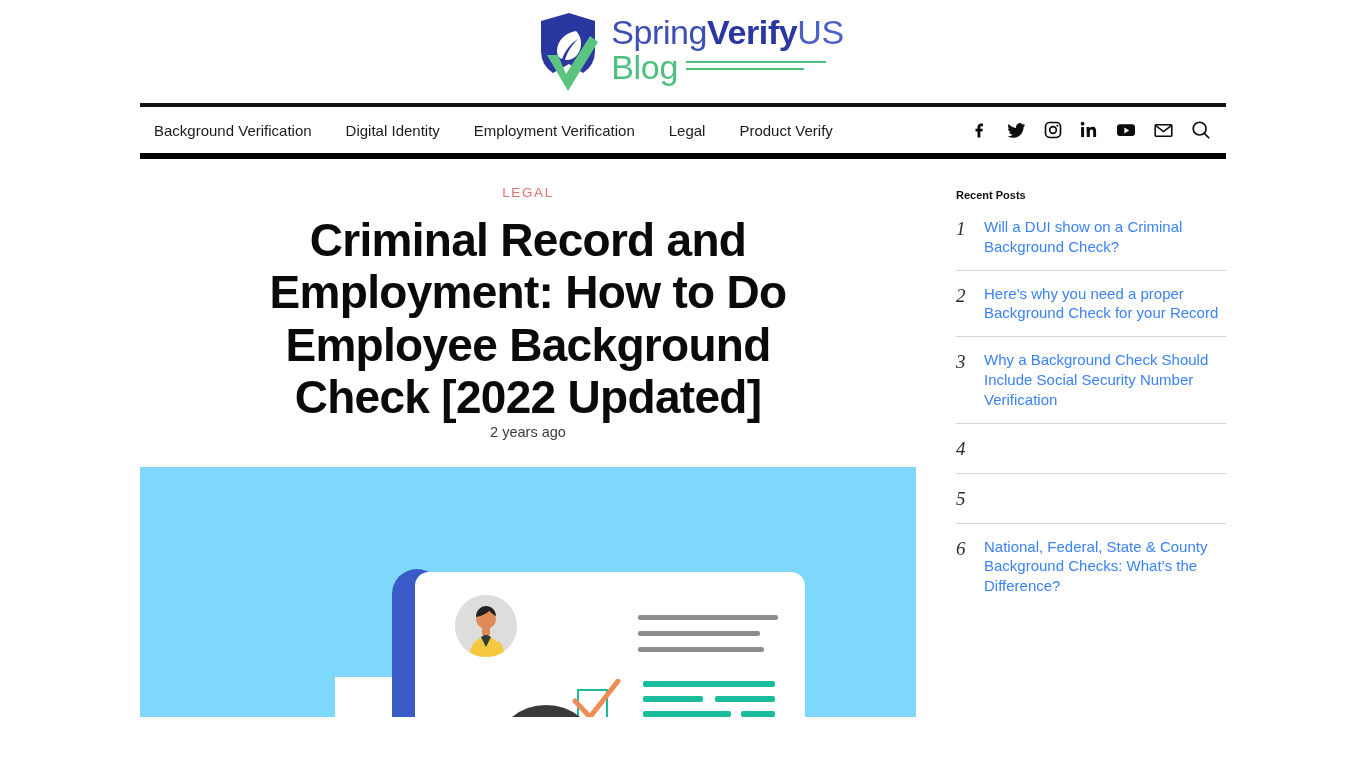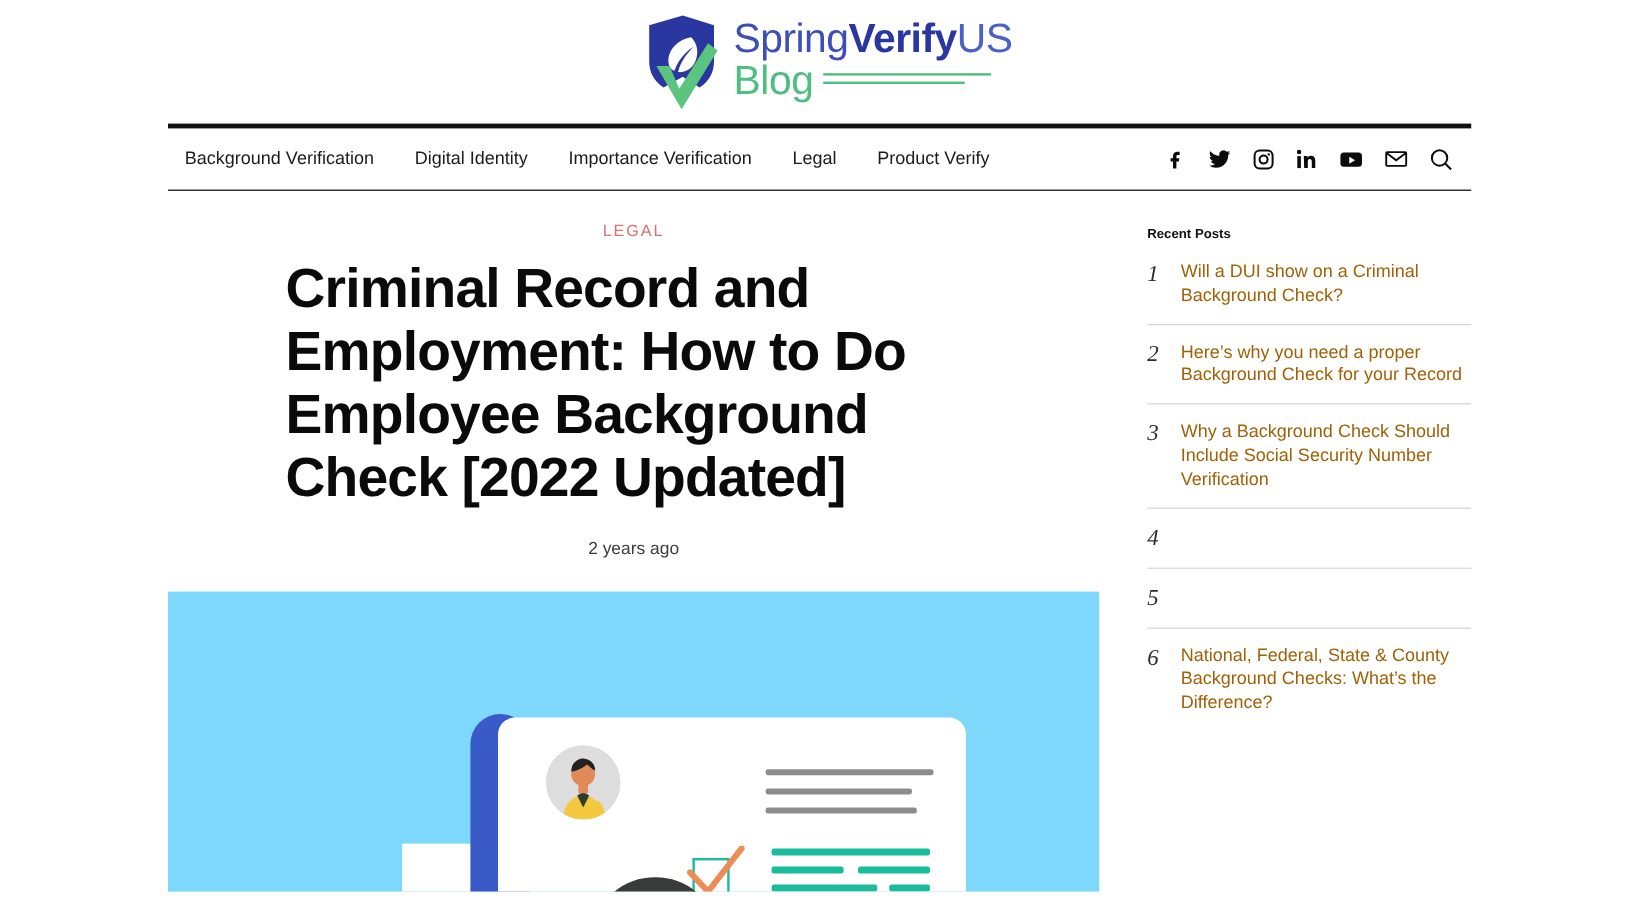--- a/index.html
+++ b/index.html
@@ -42,21 +42,21 @@
   .logo-rules { display: flex; flex-direction: column; gap: 5px; padding-bottom: 2px; width: 140px; }
   .logo-rules i { display: block; height: 2px; background: #4fbf7f; }
   .logo-rules i:nth-child(1) { width: 140px; }
   .logo-rules i:nth-child(2) { width: 118px; }
 
   
   .navbar {
     width: 1086px;
     margin: 0 auto;
     border-top: 4px solid #111111;
-    border-bottom: 1px solid #000000;
+    border-bottom: 6px solid #000000;
     height: 56px;
     display: flex;
     align-items: center;
     padding: 0 14px 0 14px;
   }
   .nav-links { display: flex; align-items: center; gap: 34px; }
   .nav-link {
     font-size: 15px;
     color: #1b1b1b;
     text-decoration: none;
@@ -83,33 +83,33 @@
   .kicker {
     text-align: center;
     font-size: 13.5px;
     letter-spacing: 1.6px;
     color: #d9736f;
     text-transform: uppercase;
     margin: 0 0 14px 0;
     cursor: pointer;
   }
   .post-title {
+    text-align: center;
     font-size: 46px;
     line-height: 1.14;
     font-weight: 700;
     color: #0a0a0a;
     letter-spacing: -0.7px;
     margin: 0 auto;
     max-width: 580px;
   }
   .post-date {
     text-align: center;
     font-size: 14.5px;
     color: #3b3b3b;
-    margin-top: 26px;
   }
 
   
   .featured {
     position: relative;
     margin-top: 27px;
     width: 776px;
     height: 250px;
     background: #7ed8fb;
     overflow: hidden;
@@ -183,21 +183,21 @@
     font-size: 19px;
     color: #2c2c2c;
     width: 14px;
     flex: 0 0 14px;
     text-align: left;
     padding-top: 1px;
   }
   .recent-text {
     font-size: 15px;
     line-height: 1.32;
-    color: #a16207;
+    color: #3b82f6;
   }
 </style>
 </head>
 <body>
 
 <header class="logo-header">
   <div class="logo-wrap">
     <span class="logo-mark">
       <svg viewBox="0 0 66 84" width="66" height="84" xmlns="http://www.w3.org/2000/svg">
         <path d="M6 10 L34 2 L60 10 L60 40 Q60 54 48 62 L34 53 L18 62 Q6 54 6 40 Z" fill="#2a37a0"></path>
@@ -215,21 +215,21 @@
           </span>
       </span>
     </span>
   </div>
 </header>
 
 <nav class="navbar">
   <div class="nav-links">
     <a class="nav-link">Background Verification</a>
     <a class="nav-link">Digital Identity</a>
-    <a class="nav-link">Importance Verification</a>
+    <a class="nav-link">Employment Verification</a>
     <a class="nav-link">Legal</a>
     <a class="nav-link">Product Verify</a>
   </div>
   <div class="nav-social">
     <span class="ic">
       <svg width="20" height="20" viewBox="0 0 24 24" fill="currentColor">
           <path d="M15.6 4.2h-2.3c-2.6 0-4.3 1.7-4.3 4.4v2H6.6v3.2H9V21h3.4v-7.2h2.5l.4-3.2h-2.9V8.9c0-.9.3-1.5 1.6-1.5h1.6V4.2z"></path>
         </svg>
     </span>
     <span class="ic">

